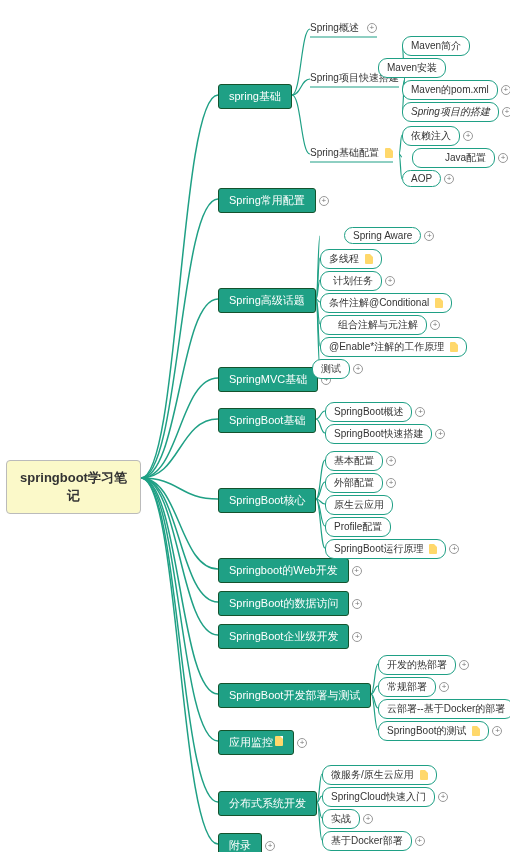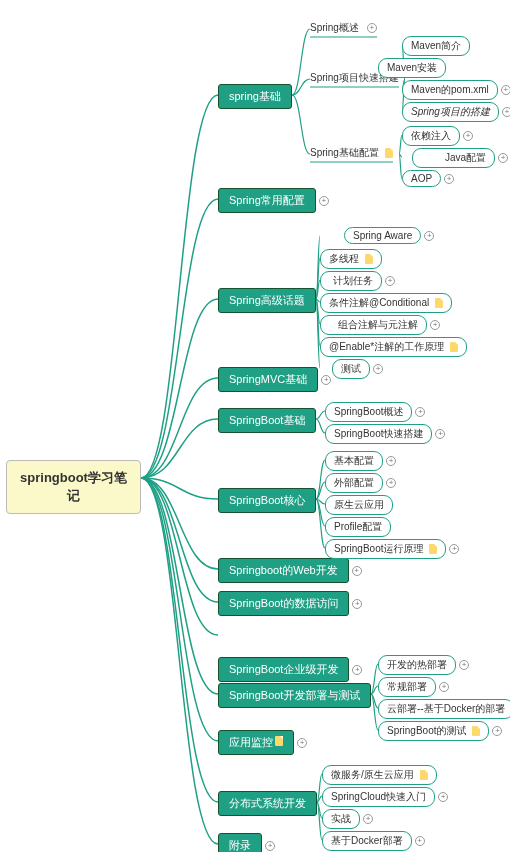--- a/index.html
+++ b/index.html
@@ -155,21 +155,21 @@
 
 <div id="nodes">
     <div class="branch-node" style="left: 218px; top: 84px;"><span>spring基础</span></div>
     <div class="branch-node" style="left: 218px; top: 188px;"><span>Spring常用配置</span><span class="expand">+</span></div>
     <div class="branch-node" style="left: 218px; top: 288px;"><span>Spring高级话题</span></div>
     <div class="branch-node" style="left: 218px; top: 367px;"><span>SpringMVC基础</span><span class="expand">+</span></div>
     <div class="branch-node" style="left: 218px; top: 408px;"><span>SpringBoot基础</span></div>
     <div class="branch-node" style="left: 218px; top: 488px;"><span>SpringBoot核心</span></div>
     <div class="branch-node" style="left: 218px; top: 558px;"><span>Springboot的Web开发</span><span class="expand">+</span></div>
     <div class="branch-node" style="left: 218px; top: 591px;"><span>SpringBoot的数据访问</span><span class="expand">+</span></div>
-    <div class="branch-node" style="left: 218px; top: 624px; margin-top: 33px;"><span>SpringBoot企业级开发</span><span class="expand">+</span></div>
+    <div class="branch-node" style="left: 218px; top: 624px;"><span>SpringBoot企业级开发</span><span class="expand">+</span></div>
     <div class="branch-node" style="left: 218px; top: 683px;"><span>SpringBoot开发部署与测试</span></div>
     <div class="branch-node" style="left: 218px; top: 730px;"><span>应用监控</span><span class="note-icon"></span><span class="expand">+</span></div>
     <div class="branch-node" style="left: 218px; top: 791px;"><span>分布式系统开发</span></div>
     <div class="branch-node" style="left: 218px; top: 833px;"><span>附录</span><span class="expand">+</span></div>
     <div class="sub-node" style="left: 310px; top: 21px;">
       <span>Spring概述</span>
       <span class="expand" style="position: static; transform: none; margin-left: 4px;">+</span>
     </div>
     <div class="sub-node" style="left: 310px; top: 71px;">
       <span>Spring项目快速搭建</span>
@@ -221,21 +221,21 @@
       <span class="note-icon"></span>
     </div>
     <div class="leaf-node" style="left: 320px; top: 315px; padding-left: 17px;">
       <span>组合注解与元注解</span>
       <span class="expand">+</span>
     </div>
     <div class="leaf-node" style="left: 320px; top: 337px;">
       <span>@Enable*注解的工作原理</span>
       <span class="note-icon"></span>
     </div>
-    <div class="leaf-node" style="left: 332px; top: 359px;">
+    <div class="leaf-node" style="left: 312px; top: 359px;">
       <span>测试</span>
       <span class="expand">+</span>
     </div>
     <div class="leaf-node" style="left: 325px; top: 402px;">
       <span>SpringBoot概述</span>
       <span class="expand">+</span>
     </div>
     <div class="leaf-node" style="left: 325px; top: 424px;">
       <span>SpringBoot快速搭建</span>
       <span class="expand">+</span>

